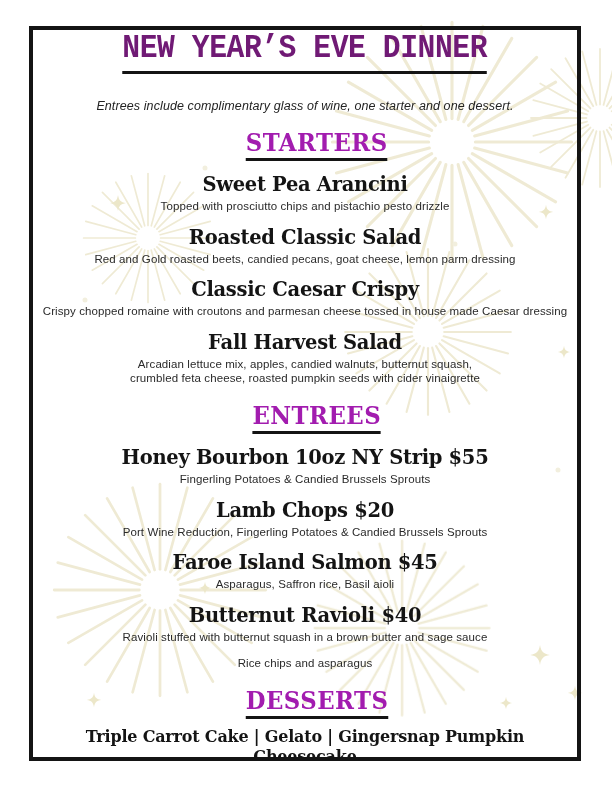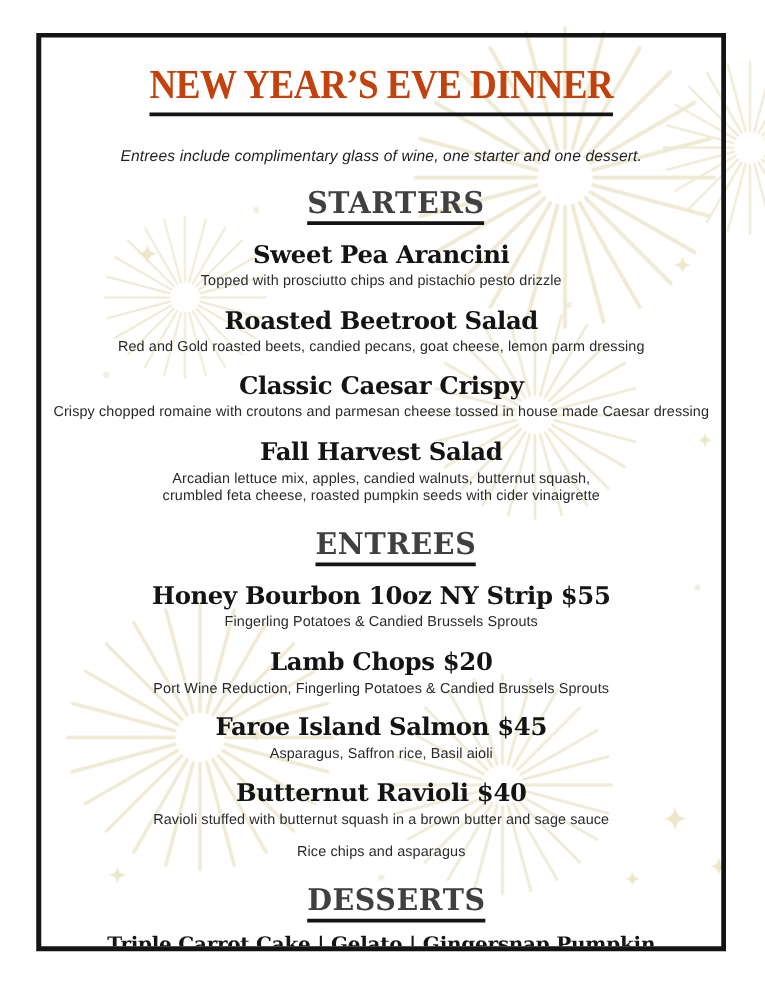--- a/index.html
+++ b/index.html
@@ -17,27 +17,27 @@
   }
   .frame {
     position: absolute; left: 29px; top: 26px;
     width: 544px; height: 727px;
     border: 4px solid #141414;
     z-index: 1;
     text-align: center;
     overflow: hidden;
   }
   .title {
-    margin: 20px auto 0 auto;
-    font-family: Liberation Serif, serif;
+    margin: 1px auto 0 auto;
+    font-family: Liberation Mono, monospace;
     font-weight: 800;
     font-size: 33px;
     line-height: 1.12;
     letter-spacing: -0.5px;
-    color: #c2410c;
+    color: #701a75;
   }
   .title .underlined {
     display: inline-block;
     transform: scaleX(0.9);
     border-bottom: 3px solid #141414;
     padding-bottom: 3px;
   }
   .subtitle {
     margin: 25px 0 0 0;
     font-size: 12.5px;
@@ -45,21 +45,21 @@
     letter-spacing: 0.1px;
     color: #232323;
   }
   .section-header {
     margin: 17px auto 0 auto;
     font-family: "DejaVu Serif", serif;
     font-weight: 800;
     font-size: 24px;
     line-height: 1.1;
     letter-spacing: 0.5px;
-    color: #404040;
+    color: #a21caf;
     padding-left: 24px;
   }
   .section-header .underlined {
     display: inline-block;
     transform: scaleX(0.95);
     border-bottom: 3px solid #141414;
     padding-bottom: 2px;
   }
   .menu-item { margin-top: 12px; }
   .item-name {
@@ -153,21 +153,21 @@
   <p class="subtitle">Entrees include complimentary glass of wine, one starter and one dessert.</p>
 
   <h2 class="section-header"><span class="underlined">STARTERS</span></h2>
 
   <div class="menu-item">
     <p class="item-name">Sweet Pea Arancini</p>
     <p class="item-desc">Topped with prosciutto chips and pistachio pesto drizzle</p>
   </div>
 
   <div class="menu-item">
-    <p class="item-name">Roasted Beetroot Salad</p>
+    <p class="item-name">Roasted Classic Salad</p>
     <p class="item-desc">Red and Gold roasted beets, candied pecans, goat cheese, lemon parm dressing</p>
   </div>
 
   <div class="menu-item">
     <p class="item-name">Classic Caesar Crispy</p>
     <p class="item-desc">Crispy chopped romaine with croutons and parmesan cheese tossed in house made Caesar dressing</p>
   </div>
 
   <div class="menu-item">
     <p class="item-name">Fall Harvest Salad</p>

